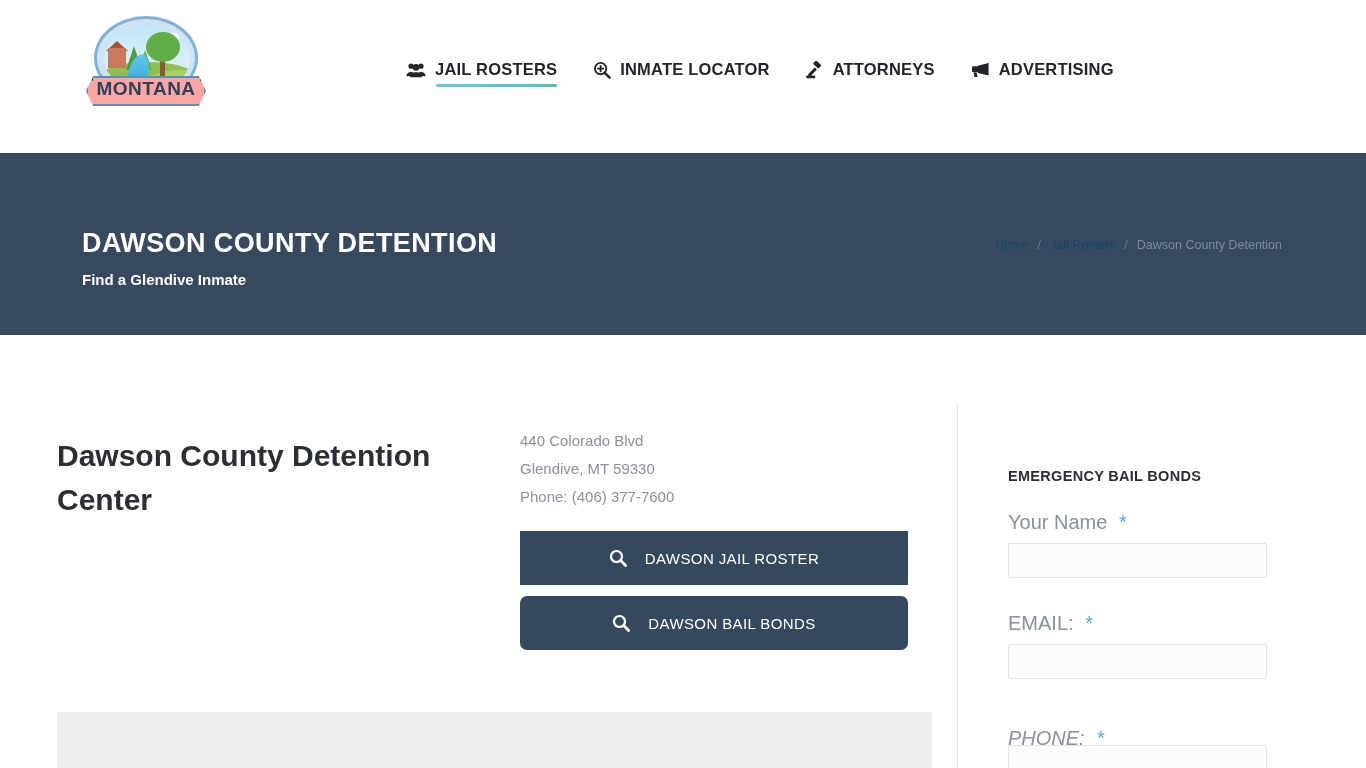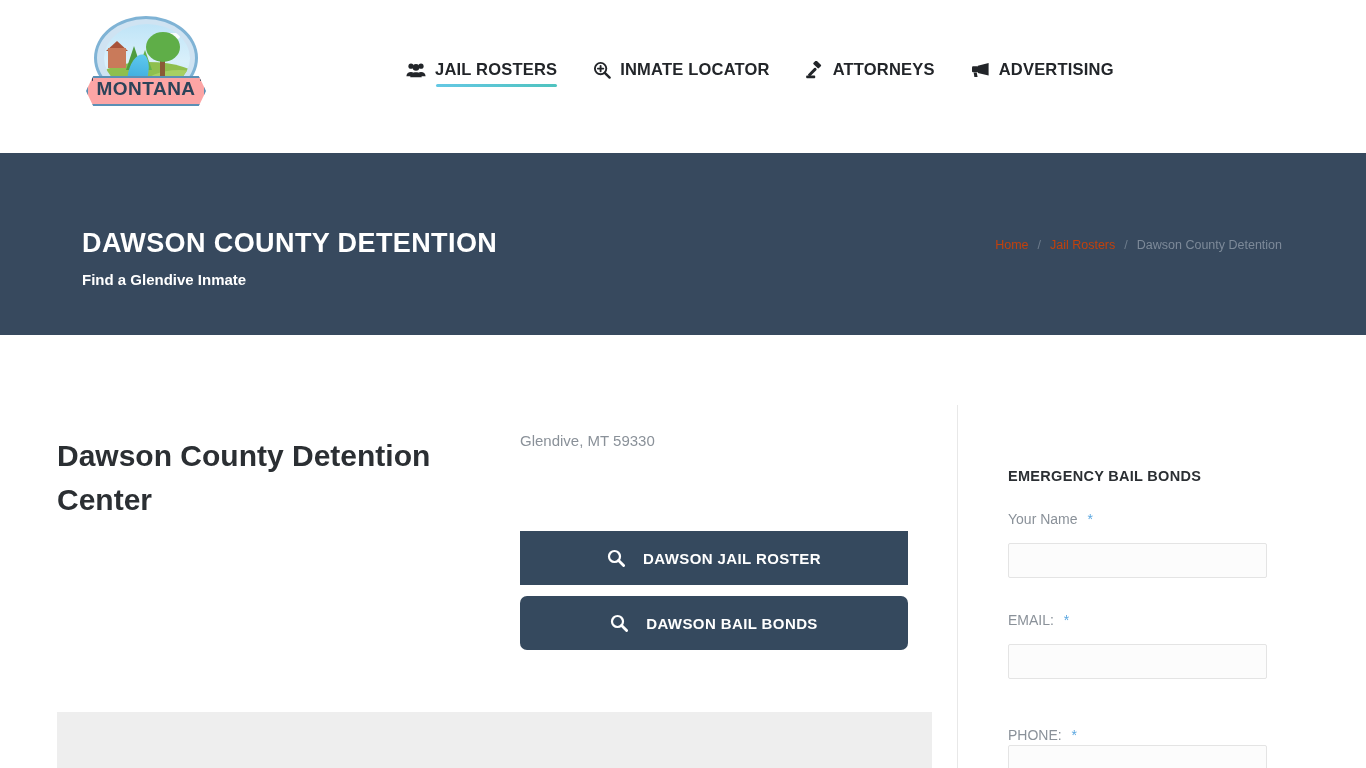--- a/index.html
+++ b/index.html
@@ -173,21 +173,21 @@
     position: absolute; left: 82px; top: 259px;
     font-size: 15px; font-weight: bold;
     color: #ffffff;
   }
   .breadcrumb {
     position: absolute; right: 84px; top: 238px;
     display: flex; align-items: center;
     font-size: 12.5px;
     color: #8d9aa8;
   }
-  .crumb { color: #c2410c; text-decoration: none; cursor: pointer; white-space: nowrap; }
+  .crumb { color: #0c4a6e; text-decoration: none; cursor: pointer; white-space: nowrap; }
   .crumb.current { color: #7d8a99; cursor: default; }
   .crumb-sep { margin: 0 9px; color: #6d7c8c; }
 
   
   .content-wrap { position: absolute; left: 0; top: 335px; width: 1366px; height: 433px; background: #fff; }
 
   .facility-name {
     position: absolute; left: 57px; top: 404px;
     width: 440px;
     text-align: left;
@@ -209,21 +209,21 @@
     border: none;
     display: flex; align-items: center; justify-content: center;
     color: #ffffff;
     cursor: pointer;
     font-family: "Liberation Sans", sans-serif;
   }
   .action-button.first { top: 531px; }
   .action-button.second { top: 596px; border-radius: 7px; }
   .action-button .btn-icon { margin-right: 18px; display: inline-flex; }
   .action-button .btn-label {
-    font-size: 15px; font-weight: bold; letter-spacing: 0.4px;
+    font-size: 15px; font-weight: normal; letter-spacing: 0.4px;
     text-transform: uppercase;
   }
 
   .gray-panel {
     position: absolute; left: 57px; top: 712px;
     width: 875px; height: 56px;
     background: #eeeeee;
   }
 
   .vertical-divider {
@@ -237,28 +237,28 @@
   .sidebar-title {
     position: absolute; left: 1008px; top: 468px;
     font-size: 14.5px; font-weight: bold;
     letter-spacing: 0.3px;
     color: #2b2f33;
     text-transform: uppercase;
     text-align: center;
   }
   .field-label {
     position: absolute; left: 1008px;
-    font-size: 14px;
+    font-size: 20px;
     color: #8a9199;
     white-space: nowrap;
   }
   .field-label .req { color: #5ba7e0; margin-left: 6px; }
   .field-label.l1 { top: 511px; }
   .field-label.l2 { top: 612px; }
-  .field-label.l3 { top: 727px; }
+  .field-label.l3 { top: 727px; font-style: italic; }
 
   .text-input {
     position: absolute; left: 1008px;
     width: 259px; height: 35px;
     background: #fcfcfc;
     border: 1px solid #e4e4e4;
     border-radius: 2px;
     font-family: "Liberation Sans", sans-serif;
     font-size: 14px;
     color: #444;
@@ -363,21 +363,23 @@
   <a class="crumb">Jail Rosters</a>
   <span class="crumb-sep">/</span>
   <span class="crumb current">Dawson County Detention</span>
 </nav>
 
 <main class="content-wrap"></main>
 
 <h3 class="facility-name">Dawson County Detention Center</h3>
 
 <div class="address-block">
+  <div>440 Colorado Blvd</div>
   <div>Glendive, MT 59330</div>
+  <div>Phone: (406) 377-7600</div>
 </div>
 
 <button class="action-button first">
   <span class="btn-icon">
     <svg width="18" height="18" viewBox="0 0 18 18" fill="none" stroke="currentColor" stroke-width="2.2">
       <circle cx="7.5" cy="7.5" r="5.5"></circle>
       <line x1="11.6" y1="11.6" x2="16.6" y2="16.6" stroke-linecap="round" stroke-width="2.8"></line>
     </svg>
   </span>
   <span class="btn-label">DAWSON JAIL ROSTER</span>

